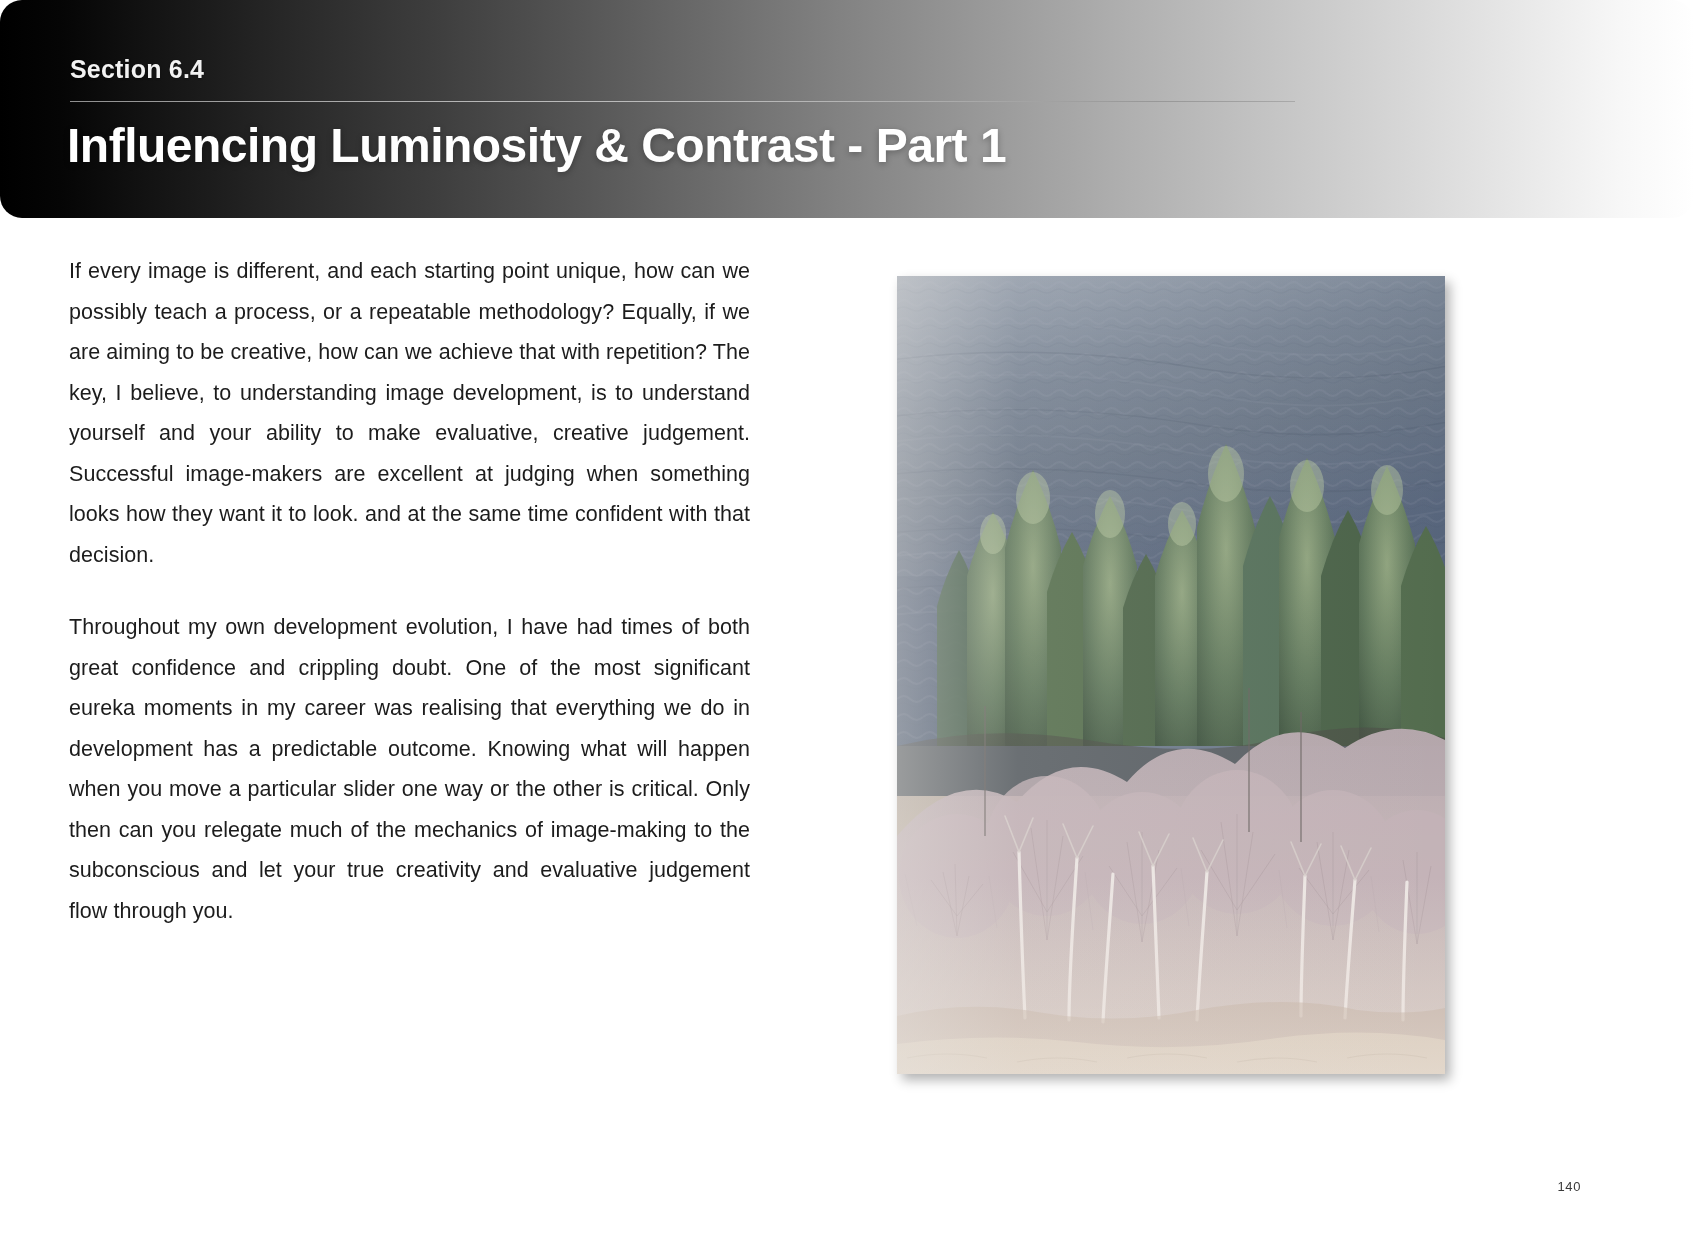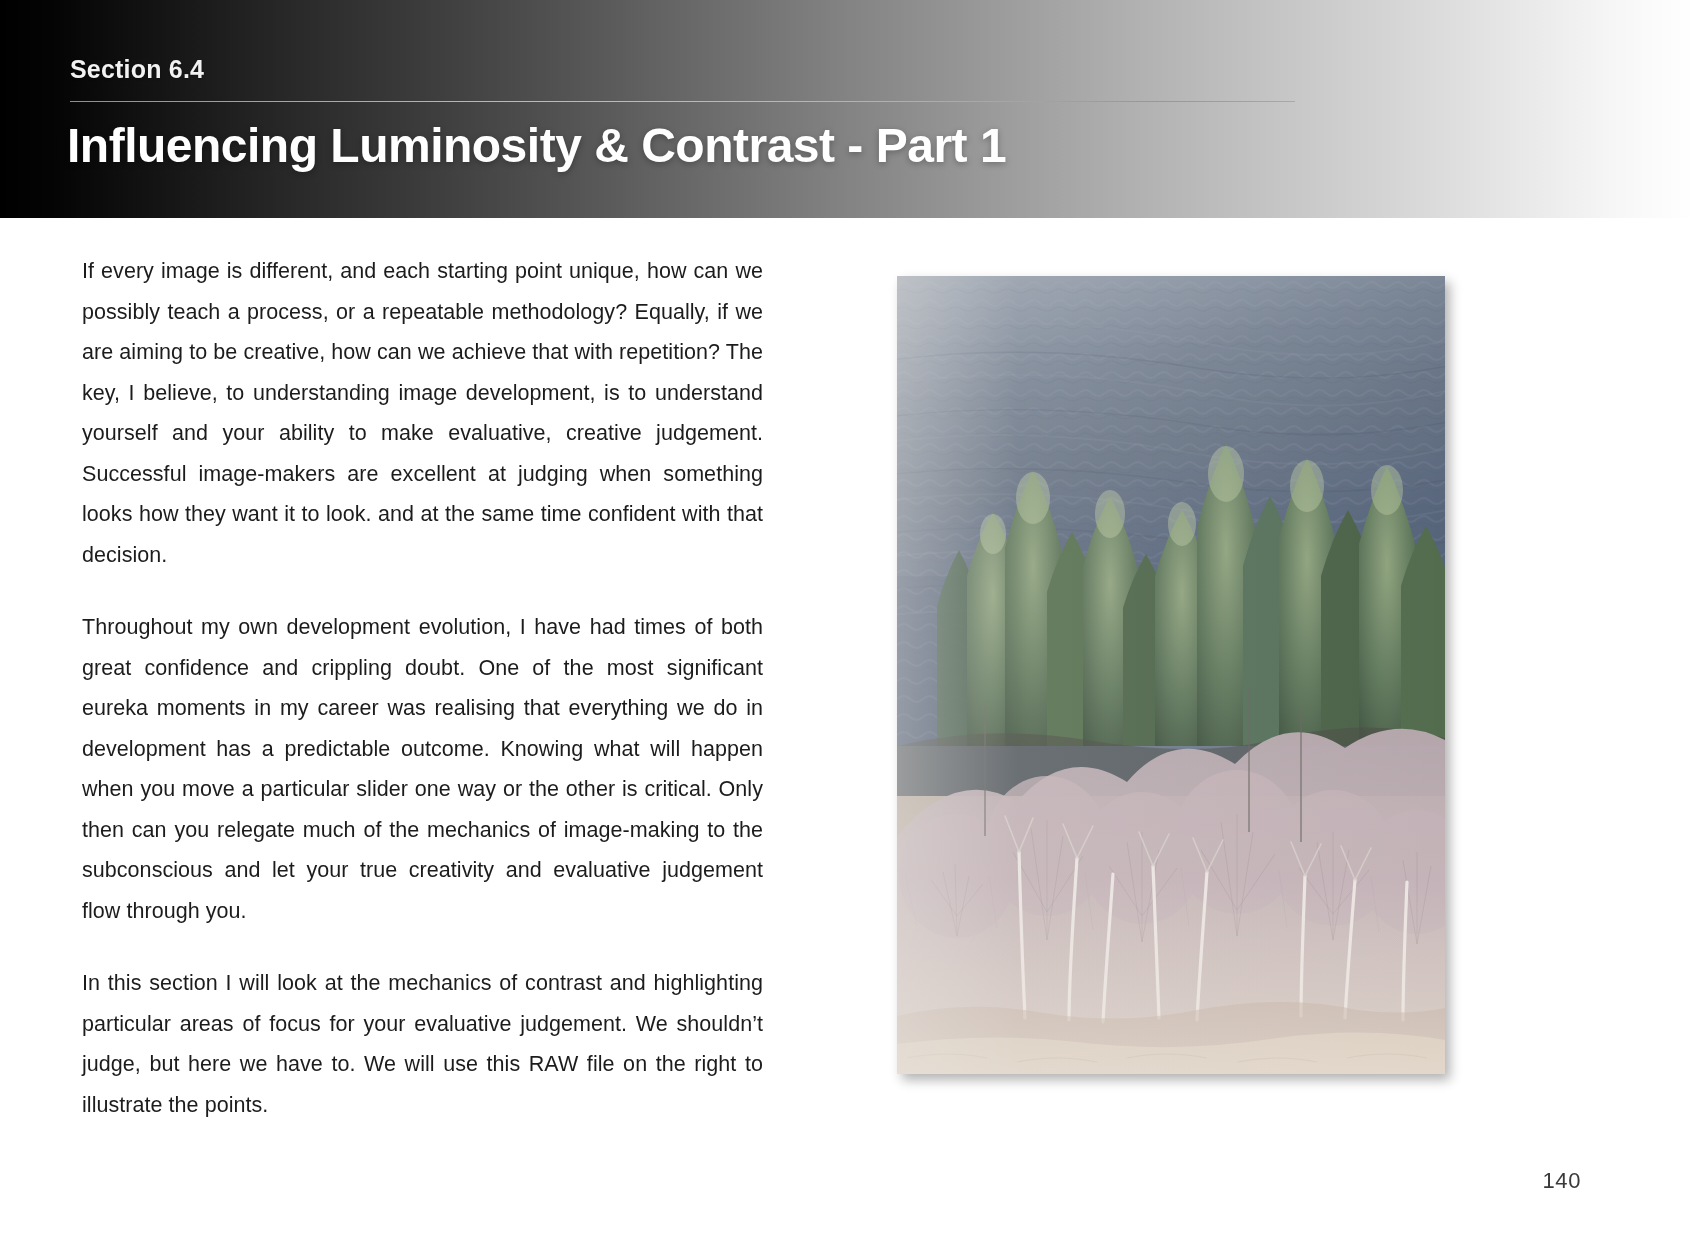--- a/index.html
+++ b/index.html
@@ -34,20 +34,21 @@
         #6a6a6a 700px,
         #828282 840px,
         #9a9a9a 990px,
         #b0b0b0 1130px,
         #c4c4c4 1270px,
         #d6d6d6 1400px,
         #e8e8e8 1520px,
         #f7f7f7 1620px,
         #ffffff 1694px);
     overflow: hidden;
+    border-radius: 22px;
   }
   .header-inner {
     position: absolute;
     left: 70px;
     top: 0;
     width: 1560px;
     height: 218px;
   }
   .section-label {
     position: absolute;
@@ -90,21 +91,21 @@
     position: absolute;
     left: 0;
     top: 218px;
     width: 1694px;
     height: 1022px;
     background: #ffffff;
   }
 
   .text-column {
     position: absolute;
-    left: 82px;
+    left: 69px;
     top: 33px;
     width: 681px;
   }
   .body-para {
     margin: 0 0 32px 0;
     font-size: 21.5px;
     line-height: 40.5px;
     color: #1c1c1c;
     text-align: justify;
     font-weight: 350;
@@ -127,21 +128,21 @@
     position: absolute;
     inset: 0;
     width: 100%;
     height: 100%;
   }
 
   .page-number {
     position: absolute;
     right: 113px;
     bottom: 46px;
-    font-size: 22px;
+    font-size: 13px;
     color: #3a3a3a;
     font-weight: 400;
     letter-spacing: 0.6px;
   }
 </style>
 </head>
 <body>
 
 <div class="header-band">
   <div class="header-inner">
@@ -149,21 +150,20 @@
     <div class="header-rule"></div>
     <div class="header-title">Influencing Luminosity &amp; Contrast - Part 1</div>
   </div>
 </div>
 
 <div class="page-body">
 
   <div class="text-column">
     <p class="body-para">If every image is different, and each starting point unique, how can we possibly teach a process, or a repeatable methodology? Equally, if we are aiming to be creative, how can we achieve that with repetition? The key, I believe, to understanding image development, is to understand yourself and your ability to make evaluative, creative judgement. Successful image-makers are excellent at judging when something looks how they want it to look. and at the same time confident with that decision.</p>
     <p class="body-para">Throughout my own development evolution, I have had times of both great confidence and crippling doubt. One of the most significant eureka moments in my career was realising that everything we do in development has a predictable outcome. Knowing what will happen when you move a particular slider one way or the other is critical. Only then can you relegate much of the mechanics of image-making to the subconscious and let your true creativity and evaluative judgement flow through you.</p>
-    <p class="body-para">In this section I will look at the mechanics of contrast and highlighting particular areas of focus for your evaluative judgement. We shouldn’t judge, but here we have to. We will use this RAW file on the right to illustrate the points.</p>
   </div>
 
   <div class="photo-frame">
     <svg class="photo-canvas" viewBox="0 0 548 798" preserveAspectRatio="none">
       <defs>
         <linearGradient id="slopeGrad" x1="0" y1="0" x2="0.25" y2="1">
           <stop offset="0%" stop-color="#7a8697"></stop>
           <stop offset="18%" stop-color="#6d7a8c"></stop>
           <stop offset="45%" stop-color="#5e6b7d"></stop>
           <stop offset="70%" stop-color="#55637a"></stop>

